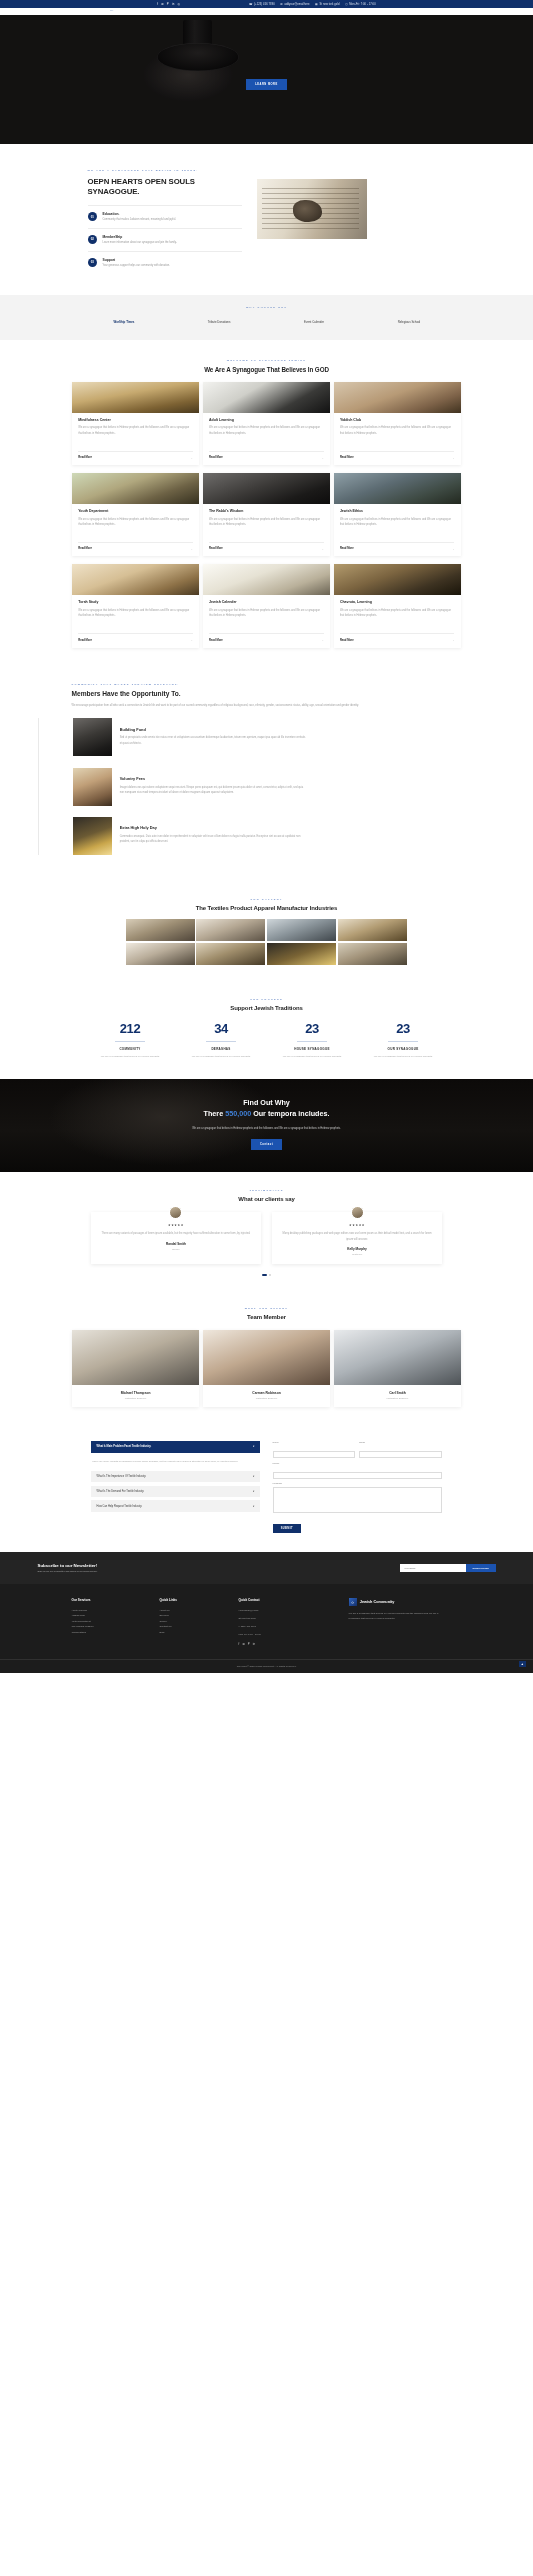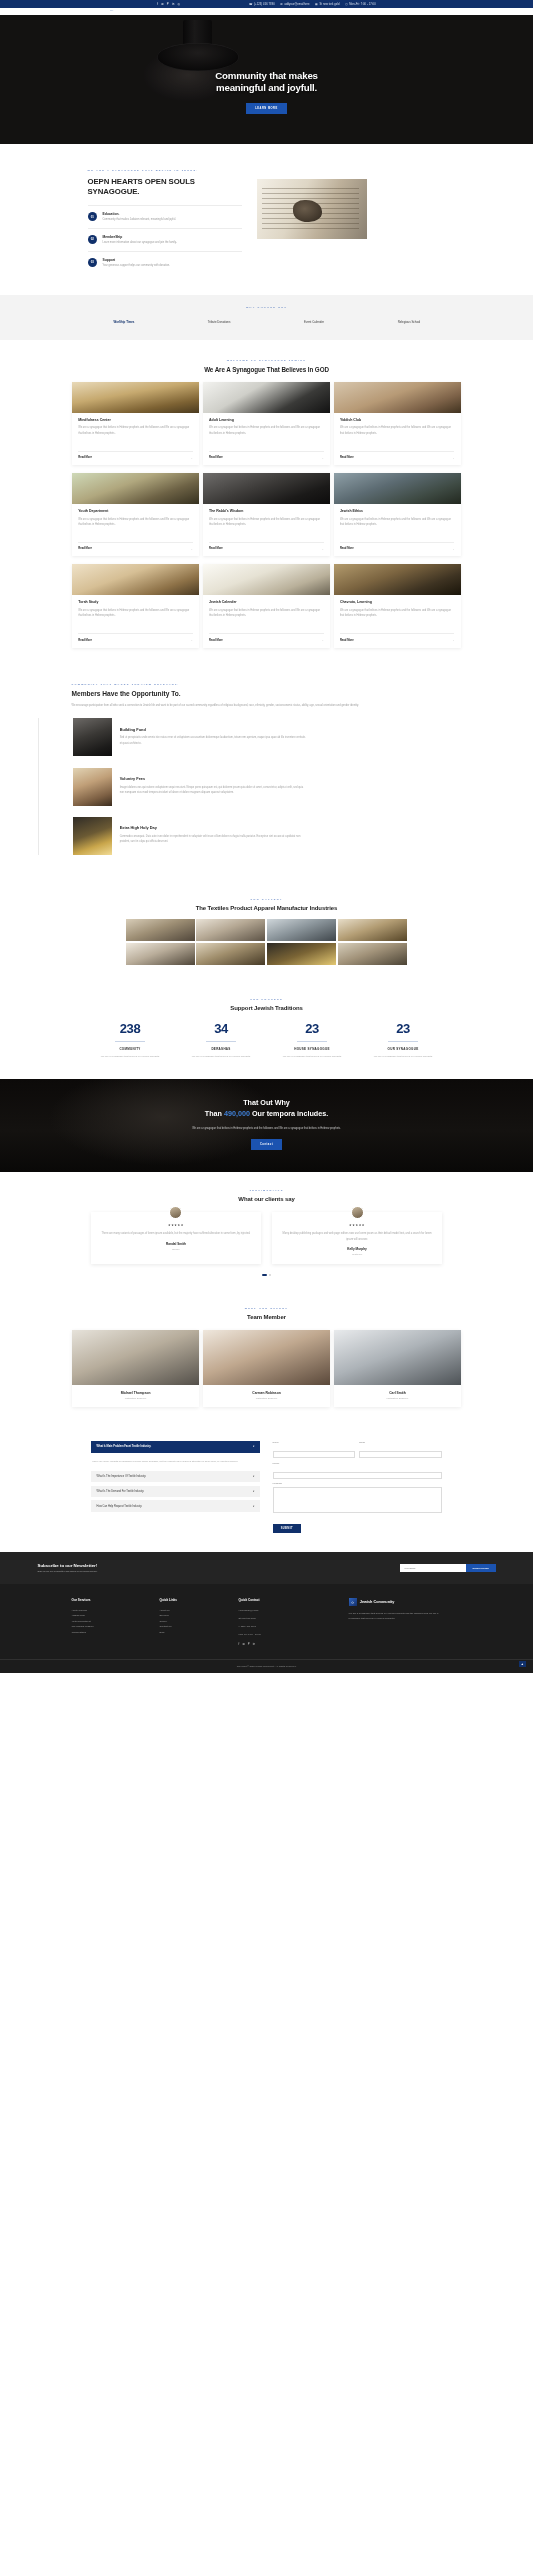--- a/index.html
+++ b/index.html
@@ -379,24 +379,20 @@
   </div>
 
   <section class="hero">
     <div class="bg"></div>
     <div class="hat">
       <div class="crown"></div>
         <div class="brim"></div>
     </div>
     <div class="scrim"></div>
     <div class="content">
-      <h1>
-        <span>Community that makes</span><br>
-        <span>meaningful and joyfull.</span>
-      </h1>
       <button class="btn-primary">LEARN MORE</button>
     </div>
   </section>
 
   <section class="about">
     <div class="about-inner">
       <div class="about-left">
         <div class="eyebrow">WE ARE A SYNAGOGUE THAT BELIVE IN JESUS.</div>
         <h2>OEPN HEARTS OPEN SOULS SYNAGOGUE.</h2>
 
@@ -594,21 +590,21 @@
       </div>
   </section>
 
   <section class="stats">
     <div class="sec-head">
       <div class="eyebrow">OUR PROCESS</div>
       <h2>Support Jewish Traditions</h2>
     </div>
     <div class="stat-row" id="stats-row">
         <div class="stat">
-          <div class="num">238</div>
+          <div class="num">212</div>
           <div class="rule"></div>
           <div class="lbl">COMMUNITY</div>
           <div class="sub">We are a synagogue that belives in Hebrew prophets</div>
         </div>
         <div class="stat">
           <div class="num">34</div>
           <div class="rule"></div>
           <div class="lbl">DERASHAS</div>
           <div class="sub">We are a synagogue that belives in Hebrew prophets</div>
         </div>
@@ -622,22 +618,22 @@
           <div class="num">23</div>
           <div class="rule"></div>
           <div class="lbl">OUR SYNAGOGUE</div>
           <div class="sub">We are a synagogue that belives in Hebrew prophets</div>
         </div>
       </div>
   </section>
 
   <section class="cta">
     <h2>
-      <span>That Out Why</span><br>
-      <span>Than </span><span class="hl">490,000</span><span> Our tempora includes.</span>
+      <span>Find Out Why</span><br>
+      <span>There </span><span class="hl">550,000</span><span> Our tempora includes.</span>
     </h2>
     <p>We are a synagogue that belives in Hebrew prophets and the followers and We are a synagogue that belives in Hebrew prophets.</p>
     <button class="btn-primary">Contact</button>
   </section>
 
   <section class="testi">
     <div class="sec-head">
       <div class="eyebrow">TESTIMONIALS</div>
       <h2>What our clients say</h2>
     </div>

